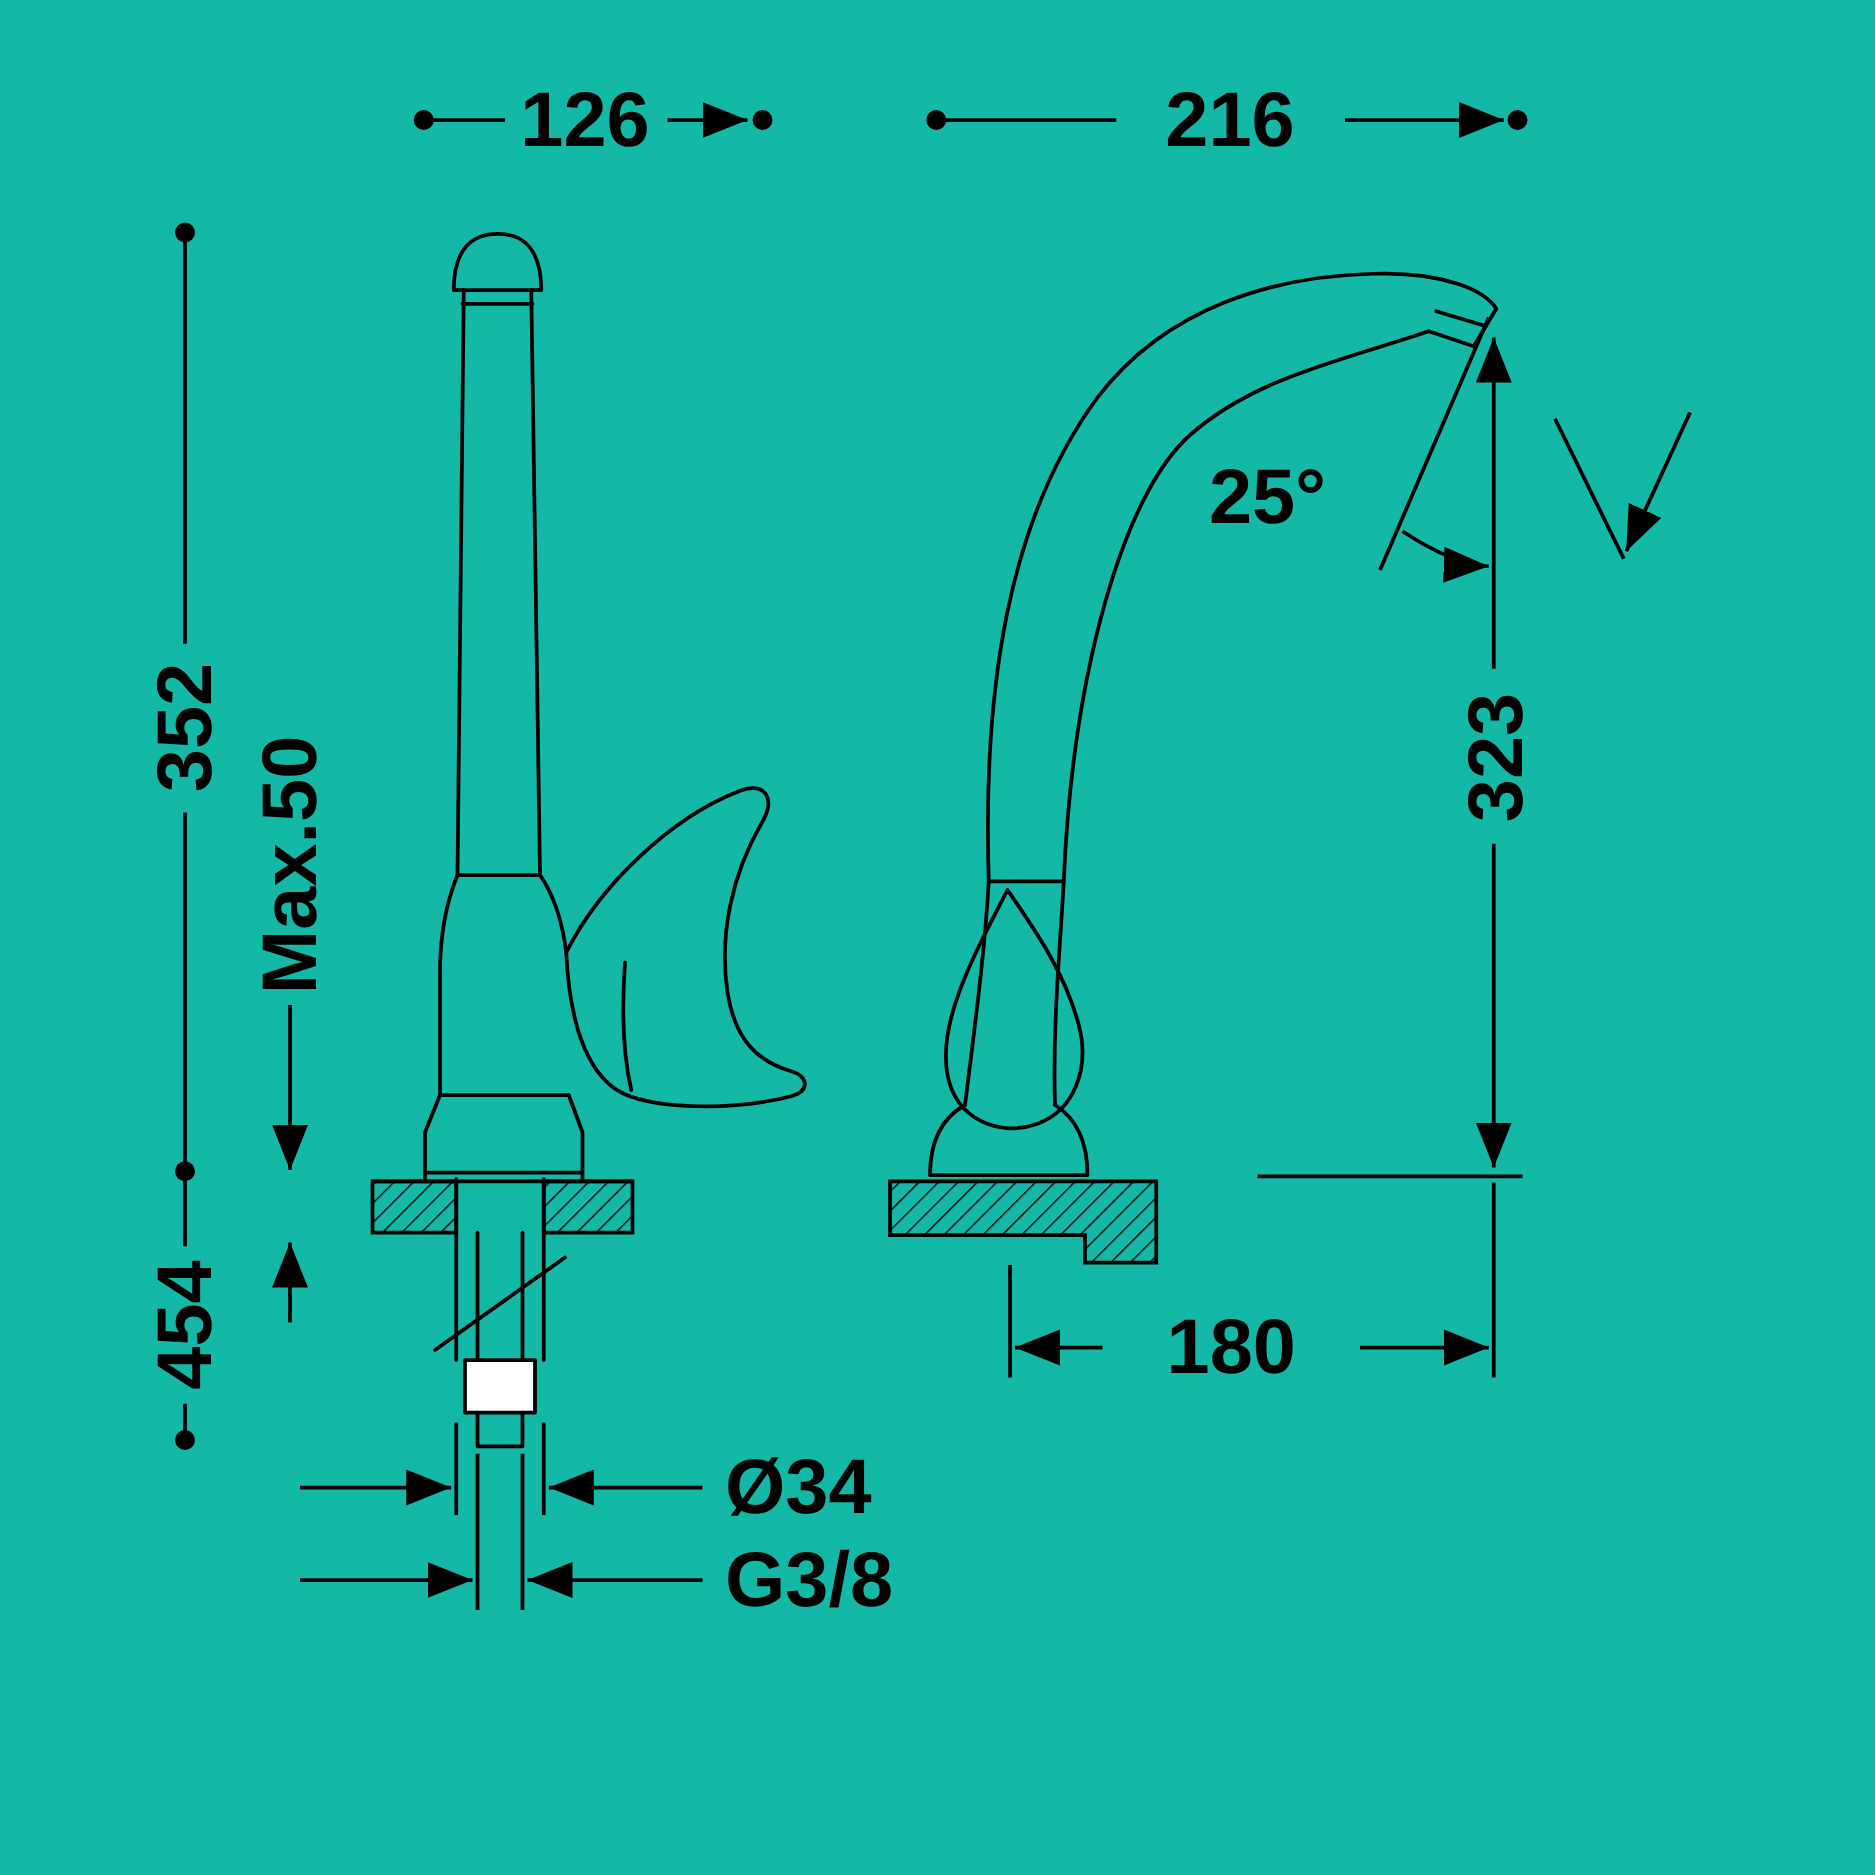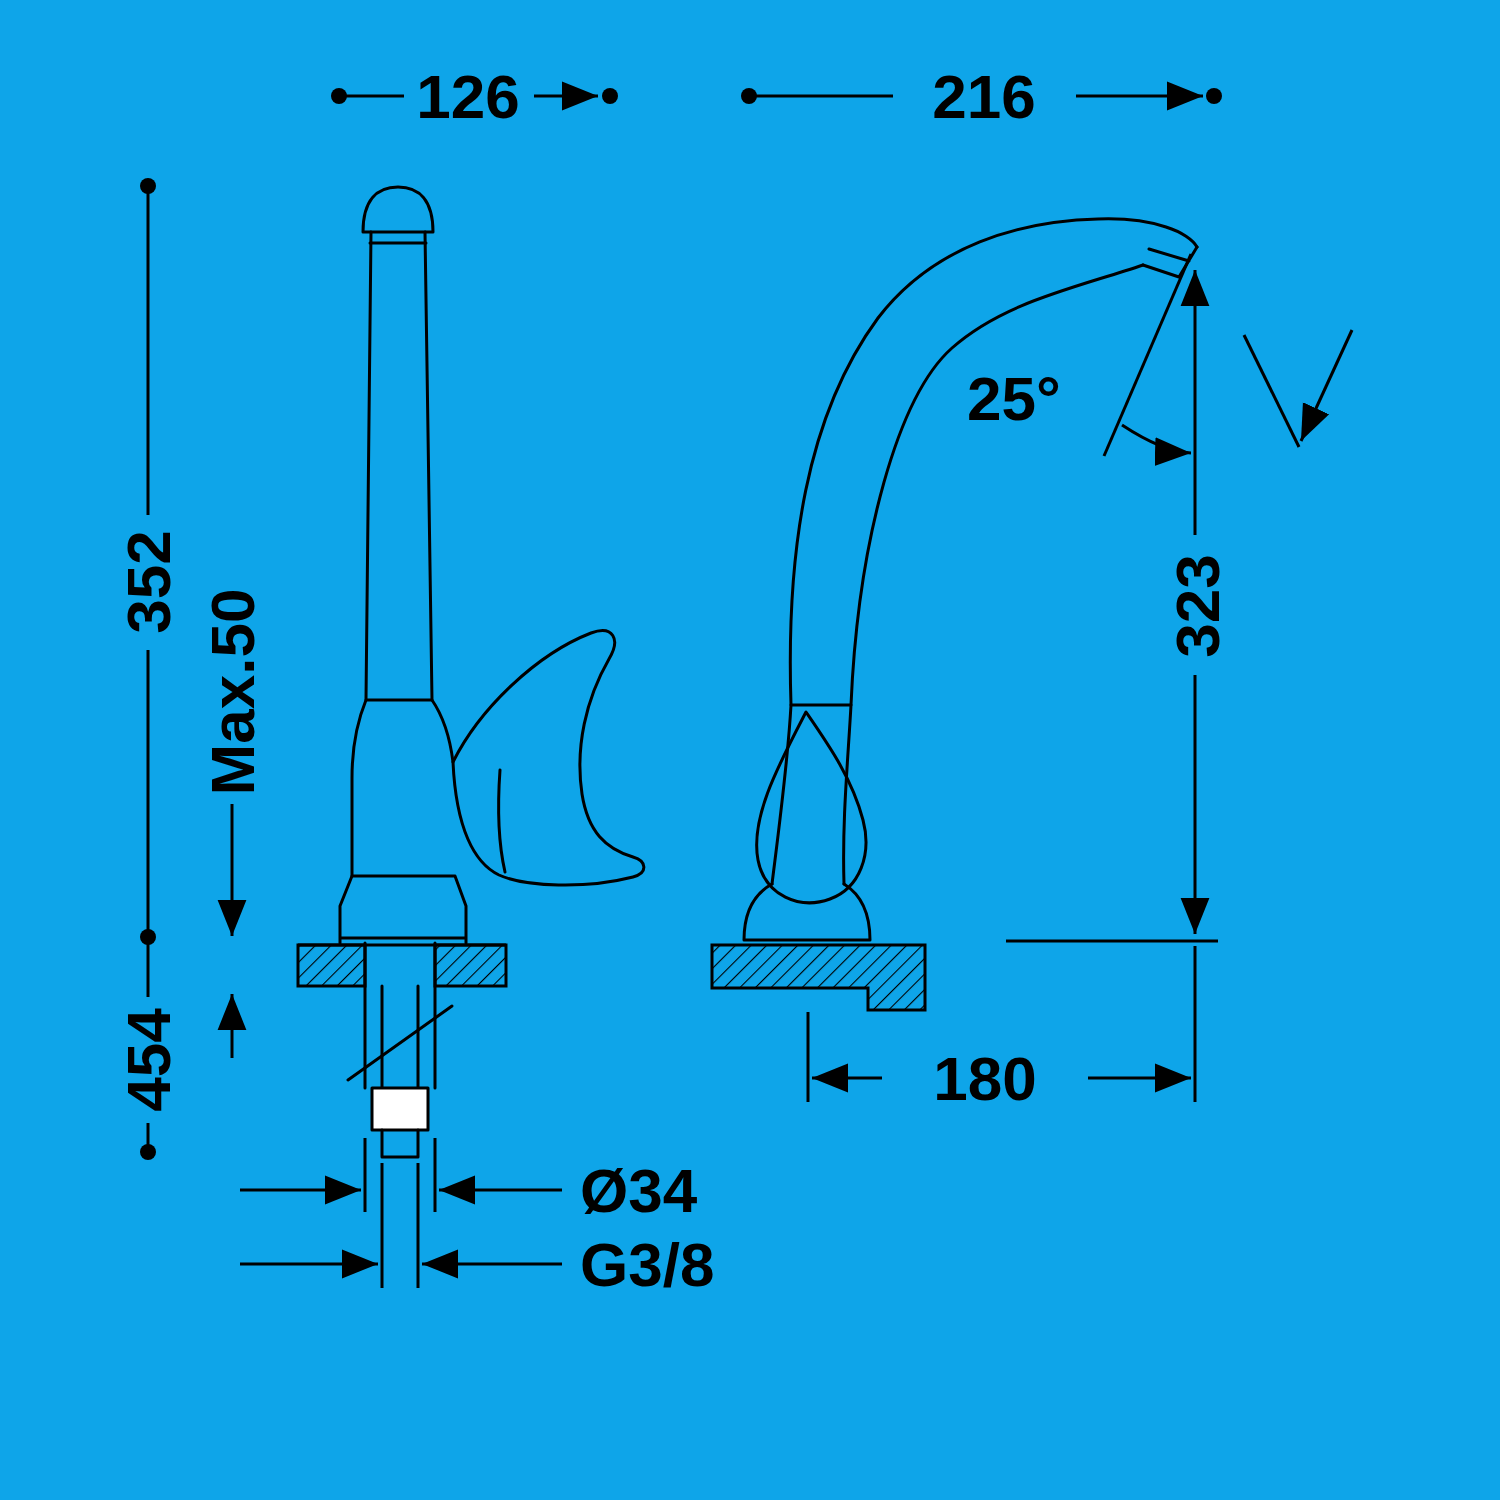--- a/index.html
+++ b/index.html
@@ -1,16 +1,16 @@
 <!DOCTYPE html>
 <html><head>
 <meta charset="utf-8">
 <style>
   html,body{margin:0;padding:0;background:#ffffff;}
-  .stage{width:1500px;height:1500px;position:relative;background:#0ea5e9;}
+  .stage{width:1500px;height:1500px;position:relative;background:#14b8a6;}
   svg{display:block;}
   .outline{fill:none;stroke:#000;stroke-width:3;stroke-linecap:round;stroke-linejoin:round;}
   .dim{fill:none;stroke:#000;stroke-width:3;stroke-linecap:butt;}
   .hatched{stroke:#000;stroke-width:3;}
   .dot{fill:#000;stroke:none;}
   .lbl{font-family:"Liberation Sans","DejaVu Sans",sans-serif;font-weight:bold;font-size:62px;fill:#000;}
   .white{fill:#fff;}
 </style>
 </head>
 <body>

